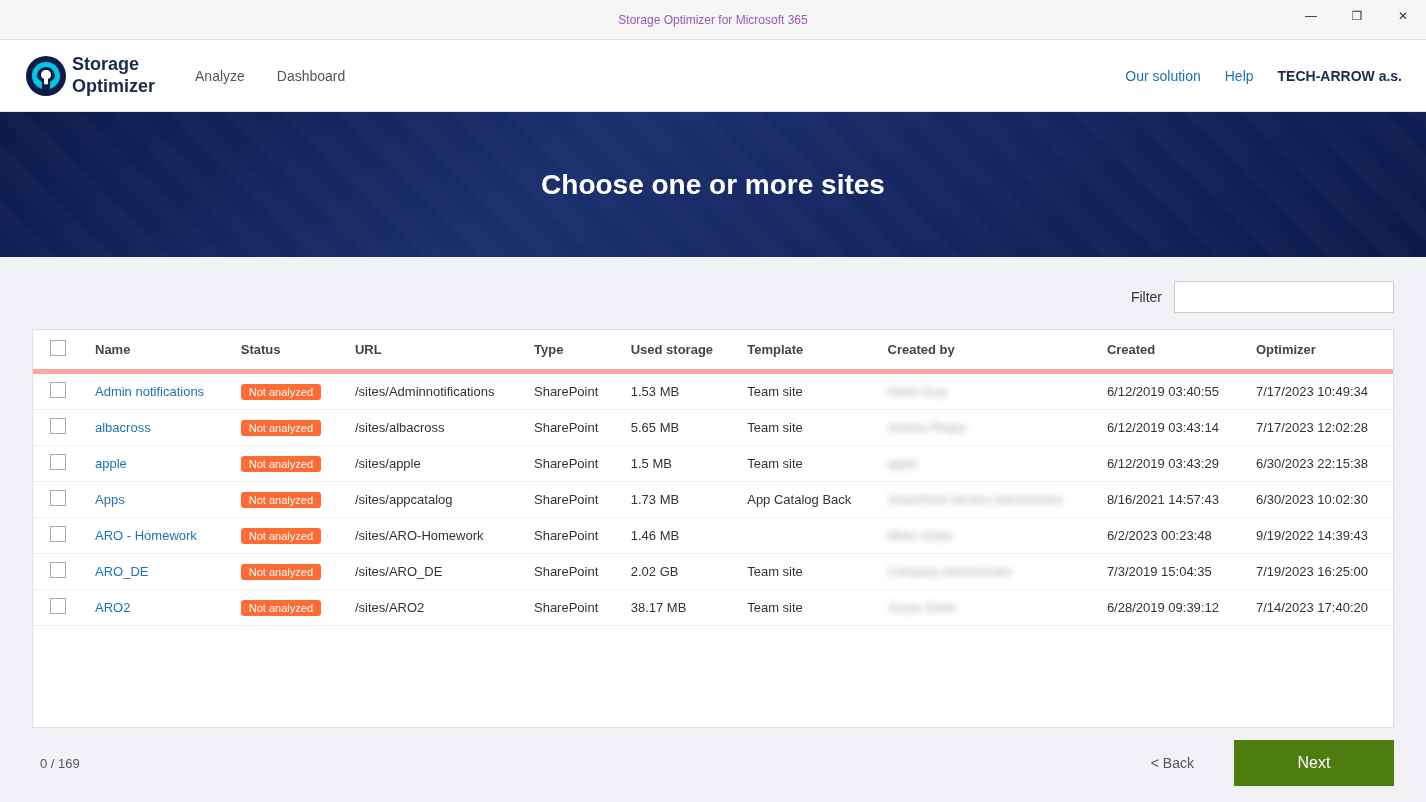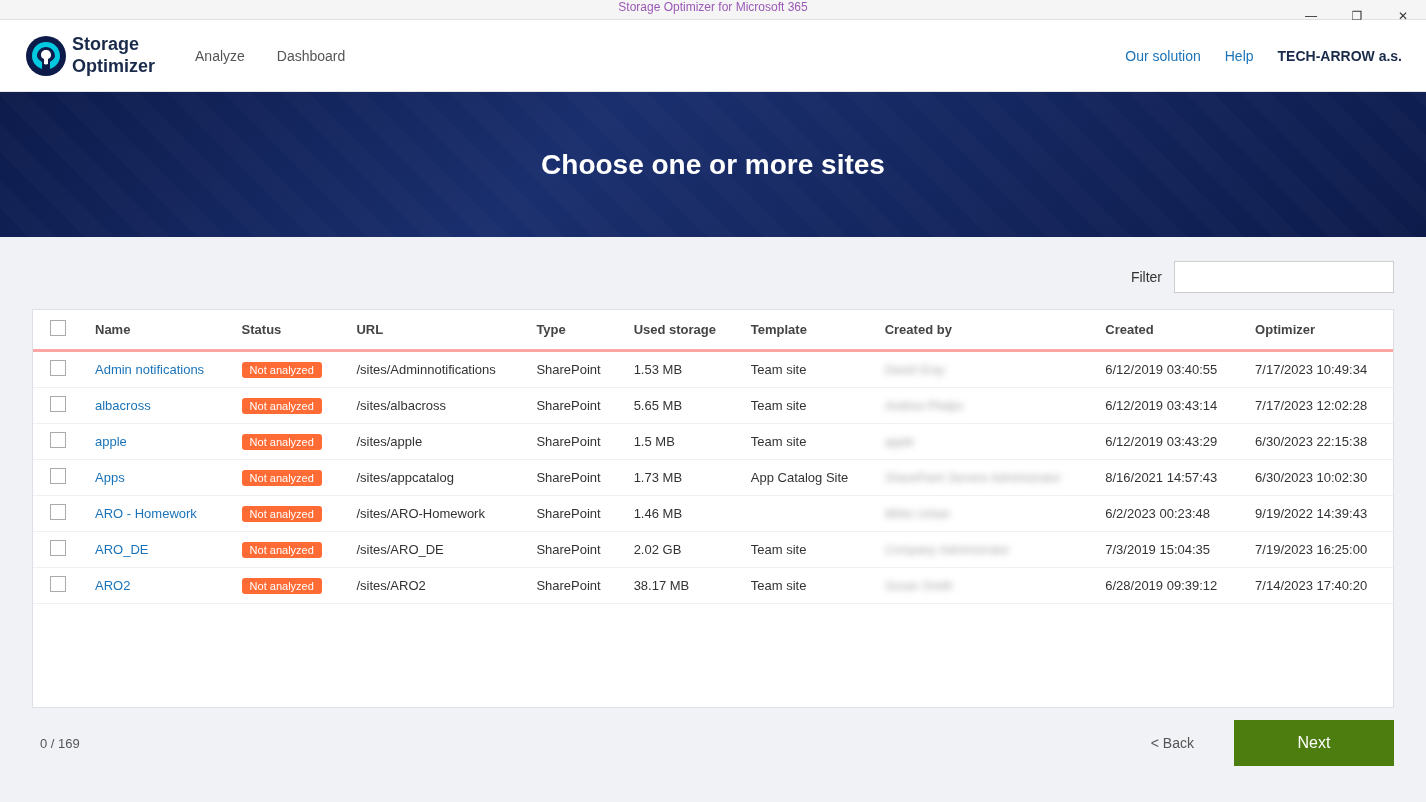--- a/index.html
+++ b/index.html
@@ -8,23 +8,23 @@
       background: #f0f2f5;
       width: 1426px;
       height: 802px;
       overflow: hidden;
       position: relative;
     }
 
     
     .title-bar {
       background: #f5f5f5;
-      height: 20px;
-      display: flex;
-      align-items: flex-start;
+      height: 40px;
+      display: flex;
+      align-items: center;
       justify-content: center;
       position: relative;
       border-bottom: 1px solid #e0e0e0;
     }
     .title-bar-text {
       font-size: 12px;
       color: #9b59b6;
       font-weight: 400;
     }
     .title-bar-controls {
@@ -169,21 +169,21 @@
       overflow-y: auto;
       position: relative;
     }
     table {
       width: 100%;
       border-collapse: collapse;
       font-size: 13px;
     }
     thead tr {
       background: #fff;
-      border-bottom: 3px solid #fca5a5;
+      border-bottom: 5px solid #fca5a5;
     }
     thead th {
       padding: 10px 12px;
       text-align: left;
       font-weight: 600;
       color: #444;
       font-size: 13px;
       white-space: nowrap;
     }
     thead th:first-child {
@@ -364,21 +364,21 @@
             <td>6/12/2019 03:43:29</td>
             <td>6/30/2023 22:15:38</td>
           </tr>
           <tr>
             <td><div class="checkbox"></div></td>
             <td><span class="site-name-link">Apps</span></td>
             <td><span class="status-badge">Not analyzed</span></td>
             <td>/sites/appcatalog</td>
             <td>SharePoint</td>
             <td>1.73 MB</td>
-            <td>App Catalog Site</td>
+            <td>App Catalog Back</td>
             <td><span class="blurred-text">SharePoint Service Administrator</span></td>
             <td>8/16/2021 14:57:43</td>
             <td>6/30/2023 10:02:30</td>
           </tr>
           <tr>
             <td><div class="checkbox"></div></td>
             <td><span class="site-name-link">ARO - Homework</span></td>
             <td><span class="status-badge">Not analyzed</span></td>
             <td>/sites/ARO-Homework</td>
             <td>SharePoint</td>

